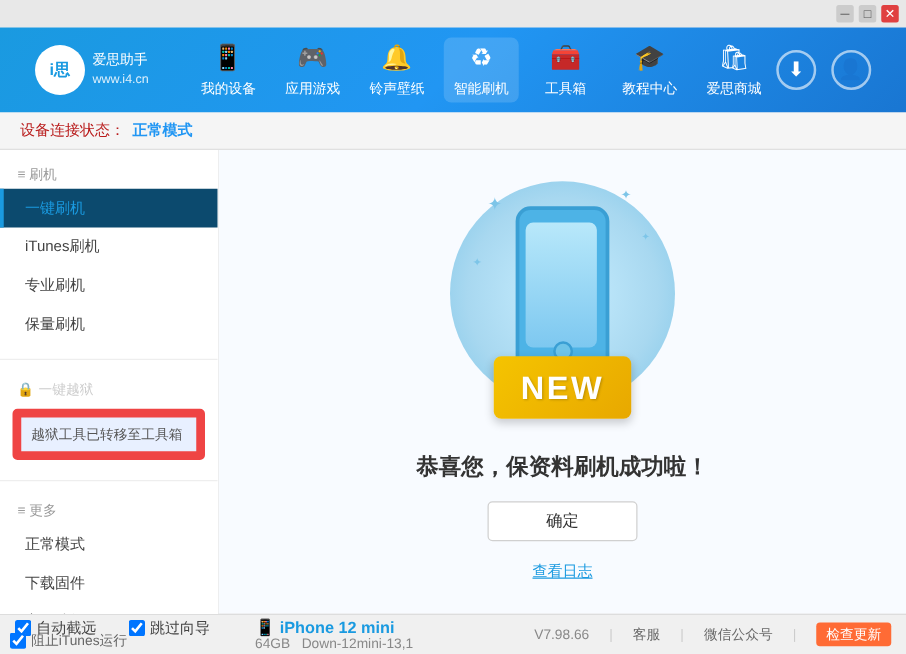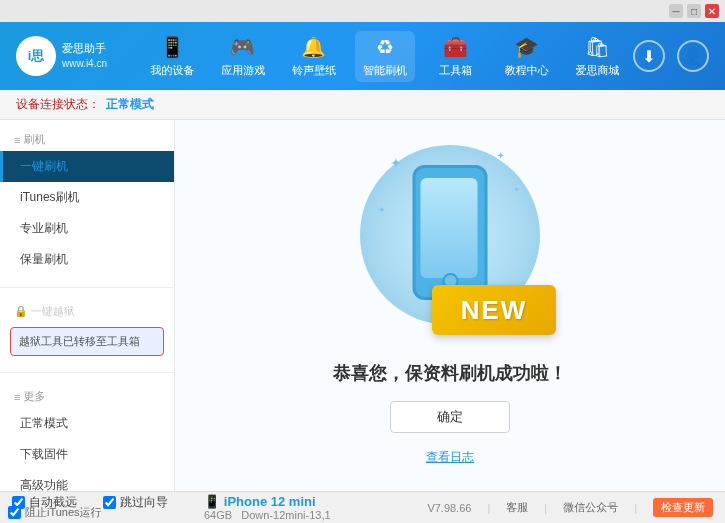--- a/index.html
+++ b/index.html
@@ -23,21 +23,21 @@
       background: #ccc;
       color: #555;
     }
 
     
     .header {
       height: 68px;
       background: linear-gradient(135deg, #1a9ae0 0%, #2196F3 50%, #1976D2 100%);
       display: flex;
       align-items: center;
-      padding: 0 16px;
+      padding: 0 28px;
     }
     .logo-area {
       display: flex; align-items: center; gap: 6px; margin-right: 30px;
     }
     .logo-circle {
       width: 40px; height: 40px;
       background: #fff;
       border-radius: 50%;
       display: flex; align-items: center; justify-content: center;
       font-size: 18px; color: #1a9ae0; font-weight: bold;
@@ -104,21 +104,21 @@
     }
     .sidebar-item.active {
       background: #0c4a6e;
       color: #1a9ae0;
       border-left: 3px solid #1a9ae0;
       padding-left: 17px;
     }
     .sidebar-warning {
       margin: 4px 10px;
       background: #e8f0ff;
-      border: 1px solid #ef4444;
+      border: 7px solid #ef4444;
       border-radius: 4px;
       padding: 6px 8px;
       font-size: 11px;
       color: #555;
     }
     .sidebar-divider {
       height: 1px; background: #eee; margin: 4px 0;
     }
 
     
@@ -346,21 +346,21 @@
         <span class="sparkle" style="top:10px;left:30px;">✦</span>
         <span class="sparkle" style="top:5px;right:35px;font-size:10px;">✦</span>
         <span class="sparkle" style="top:40px;right:20px;font-size:8px;">✦</span>
         <span class="sparkle" style="top:60px;left:18px;font-size:9px;">✦</span>
 
         <div class="phone-body">
           <div class="phone-screen" style="background: linear-gradient(180deg, #b8e8fa 0%, #7dc8f0 100%);"></div>
           <div class="phone-home"></div>
         </div>
 
-        <div class="new-badge" style="clip-path: none; border-radius:6px; width:124px; height:50px;margin-left:44px;">
+        <div class="new-badge" style="clip-path: none; border-radius:6px; width:110px; height:50px;">
           <span style="font-size:26px;font-weight:900;letter-spacing:2px;">NEW</span>
         </div>
       </div>
 
       <div class="success-title">恭喜您，保资料刷机成功啦！</div>
 
       <button class="confirm-btn">确定</button>
 
       <span class="recheck-link">查看日志</span>
     </div>

